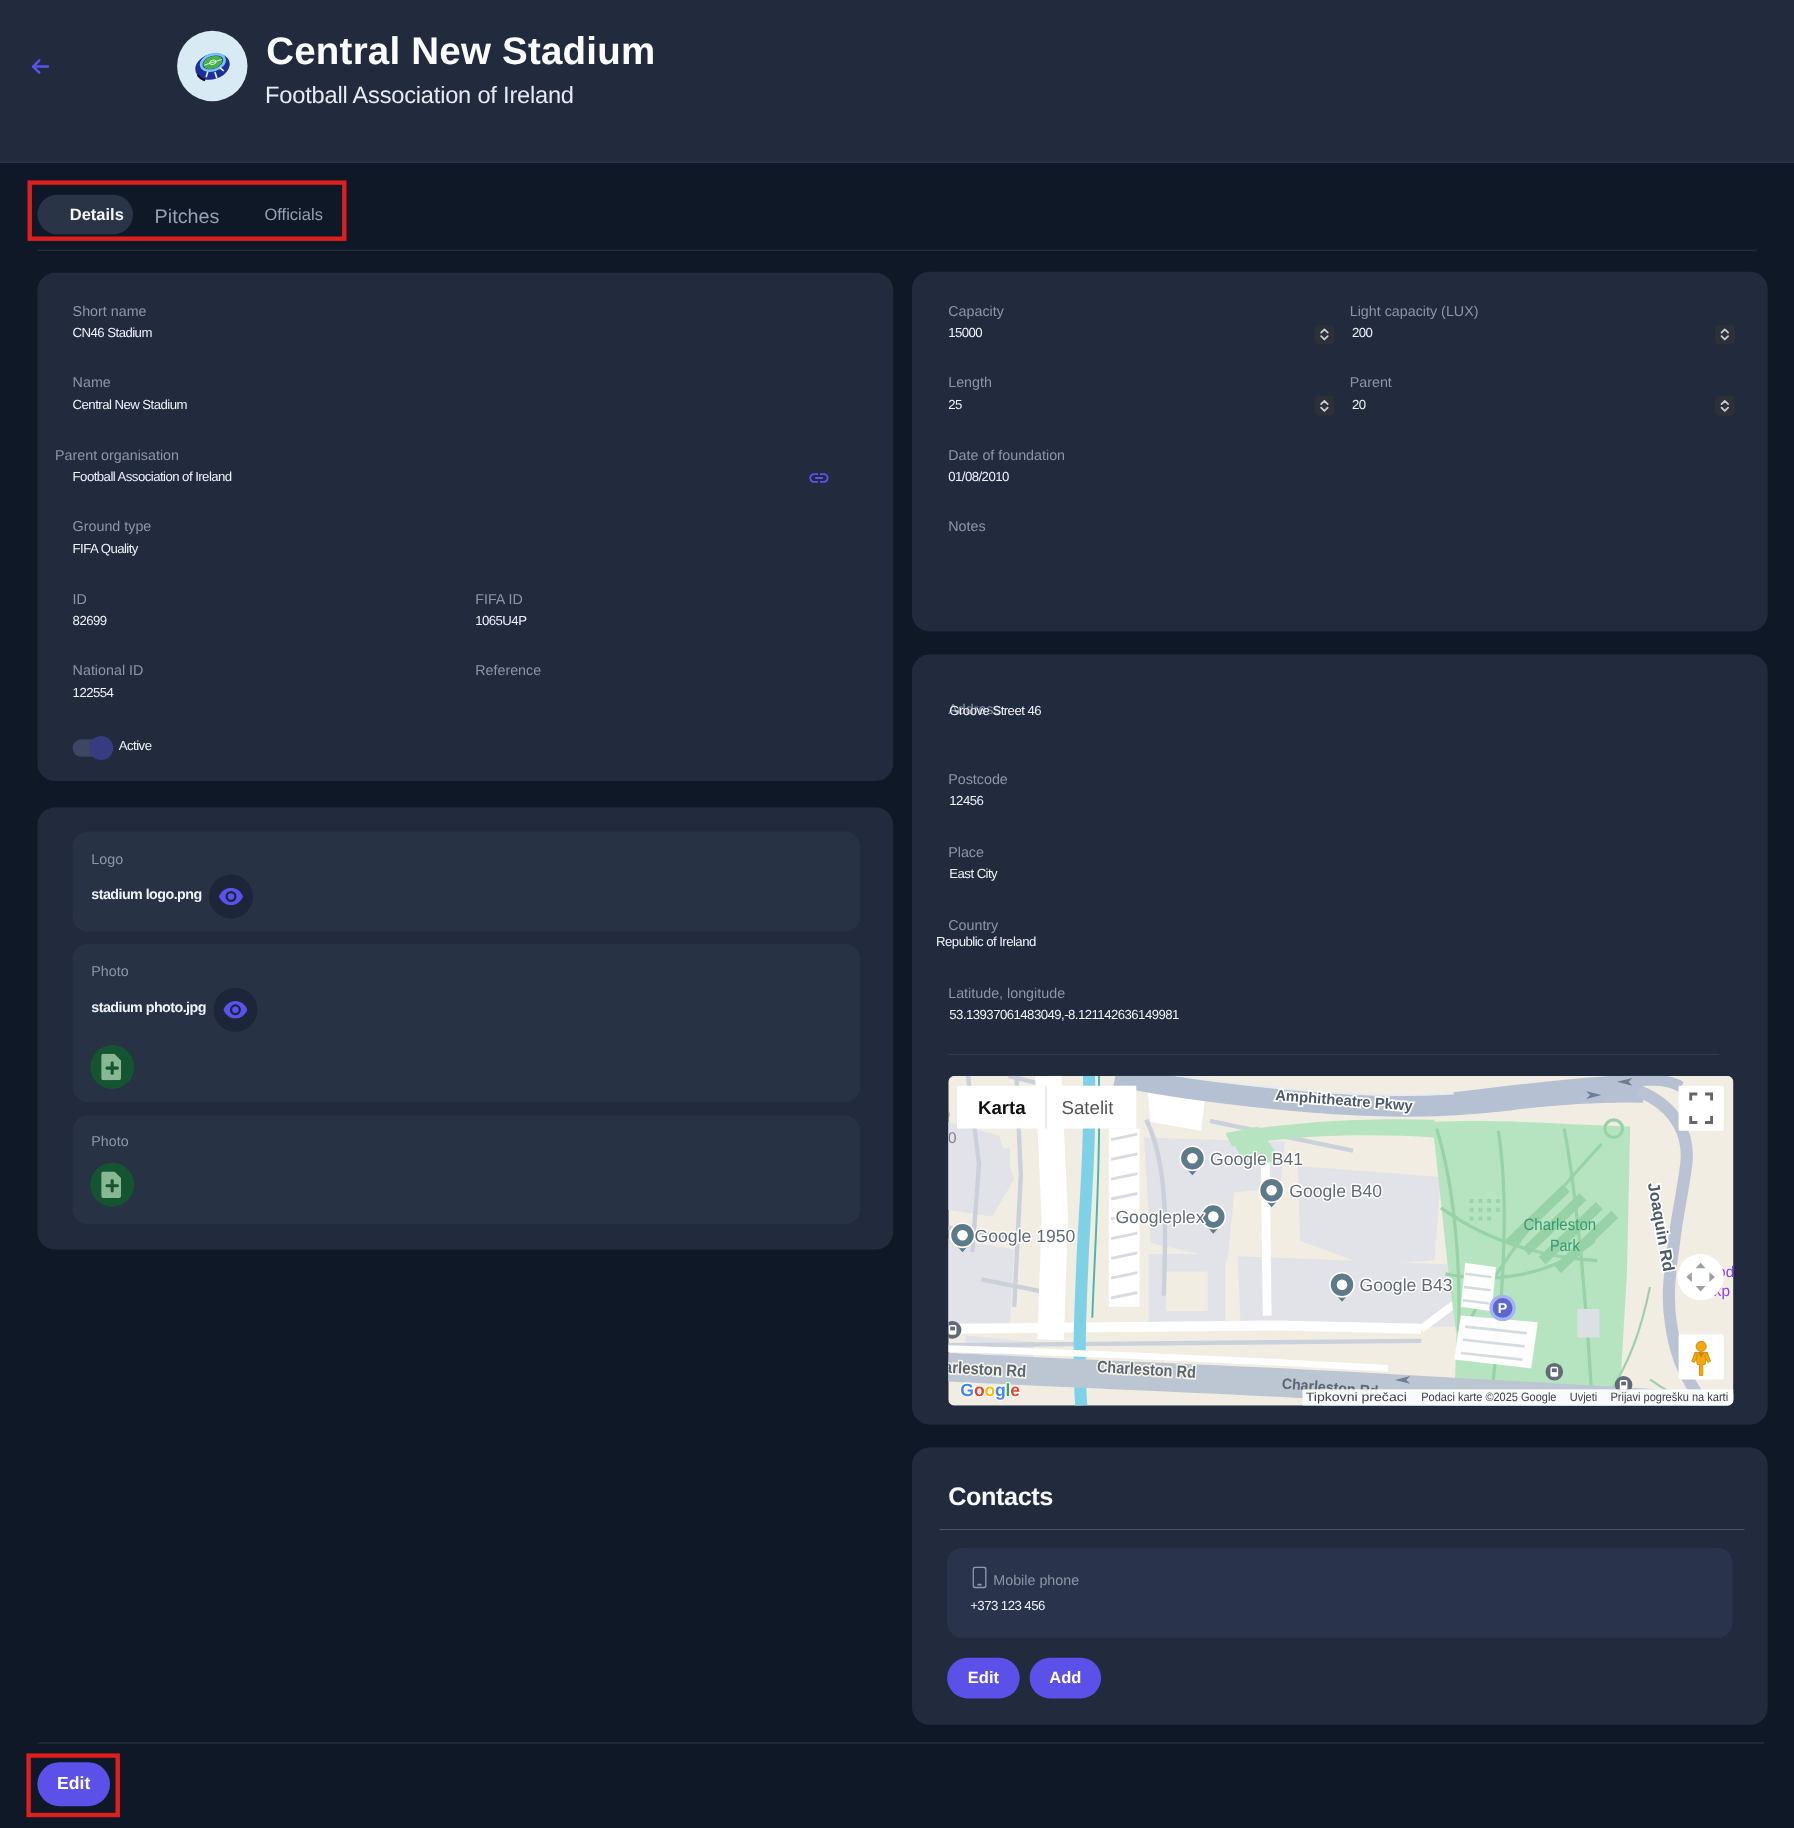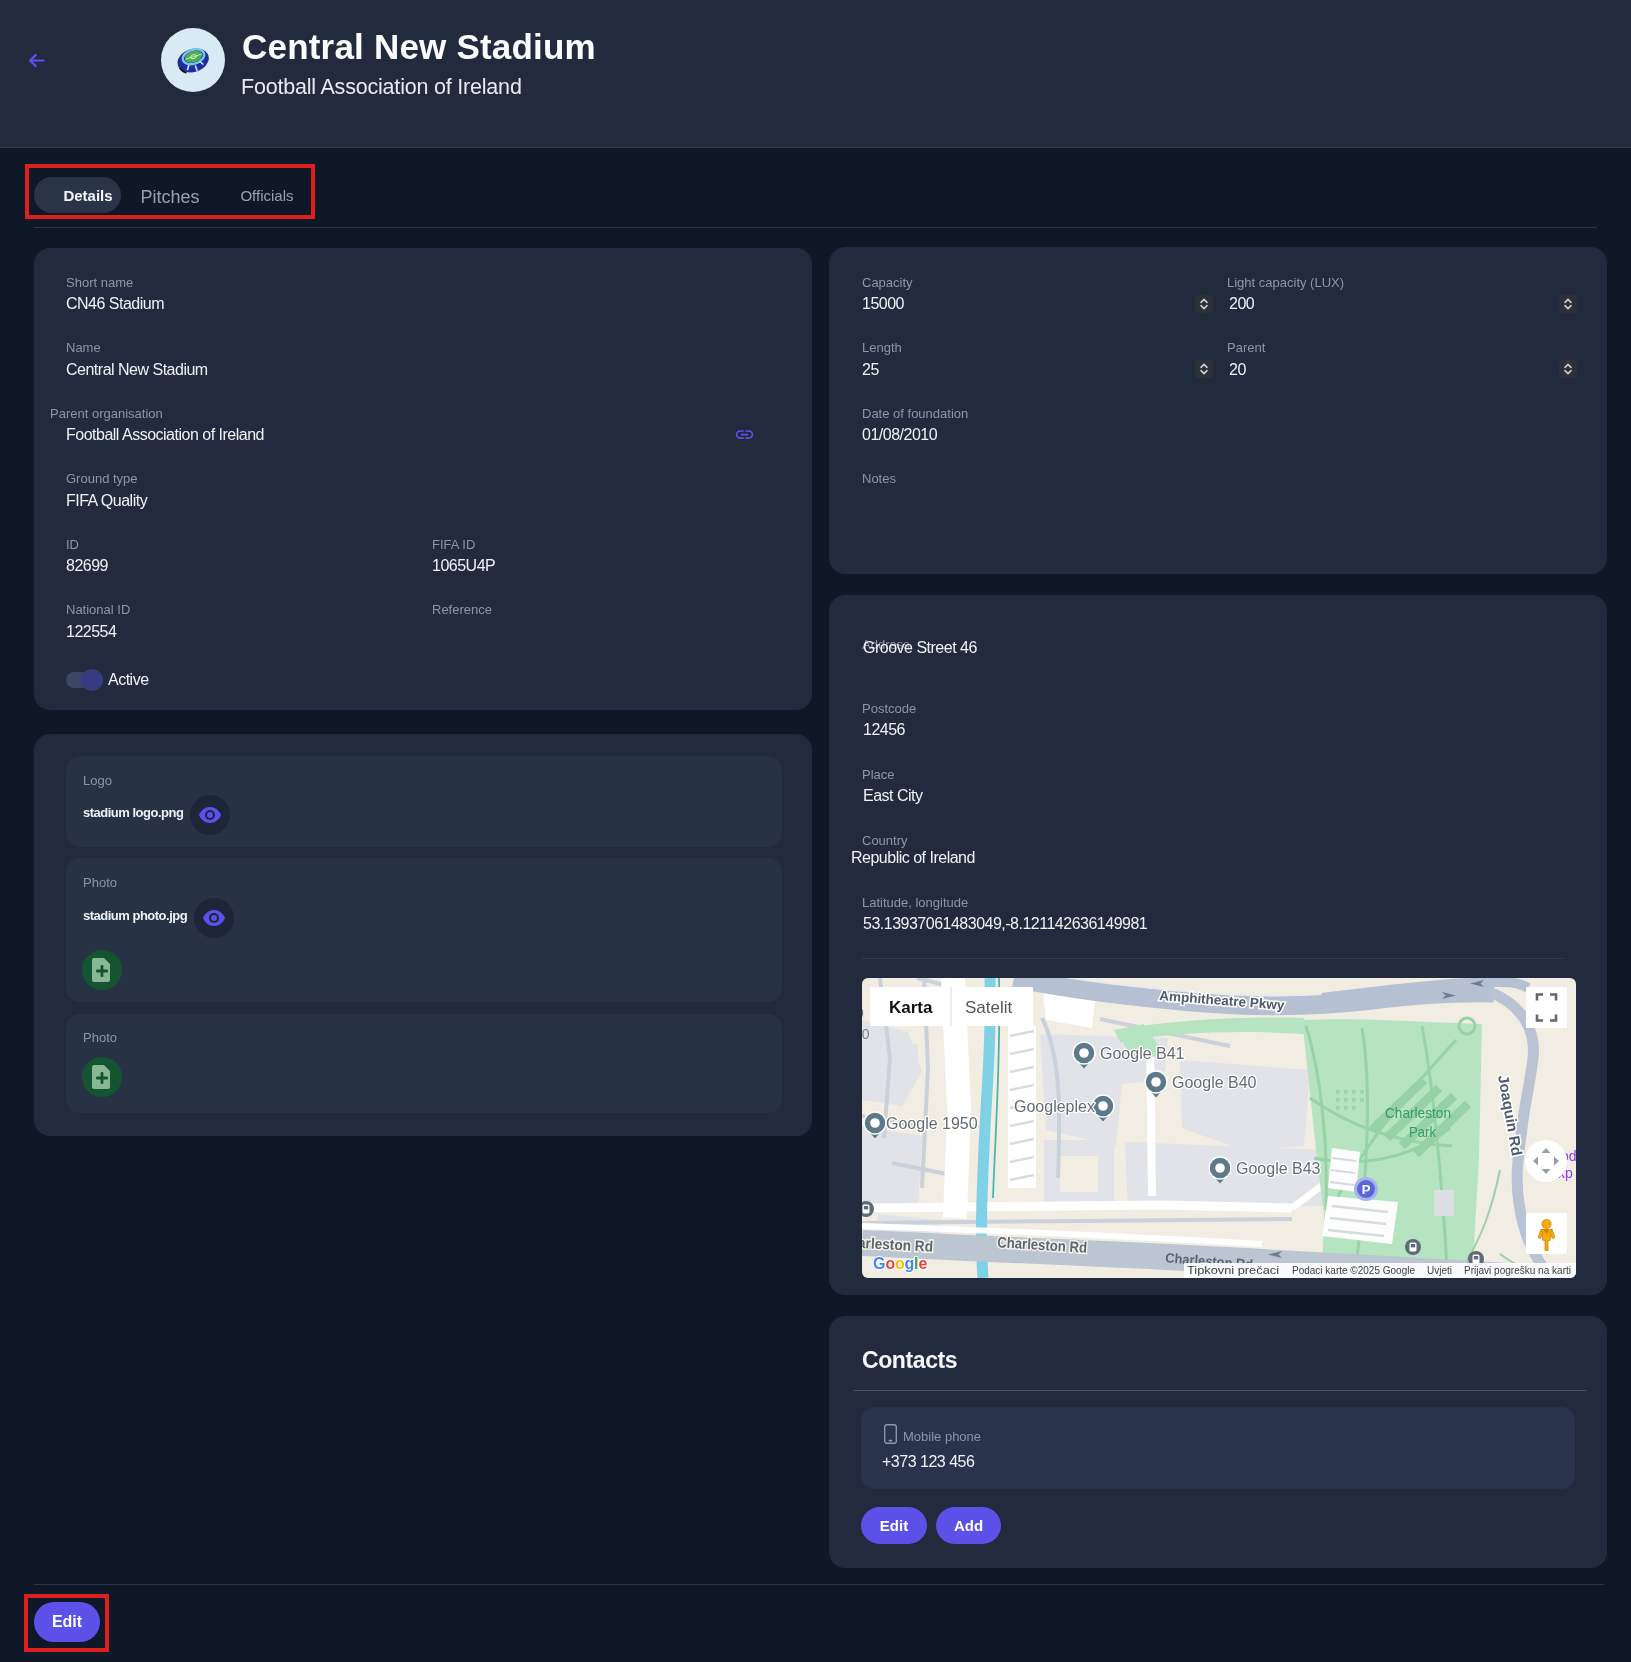--- a/index.html
+++ b/index.html
@@ -1,20 +1,20 @@
 <!DOCTYPE html>
 <html><head>
 <meta charset="utf-8">
 <style>
   * { margin:0; padding:0; box-sizing:border-box; }
   html,body { width:1631px; height:1662px; background:#0f1827; font-family:"Liberation Sans", sans-serif; }
   #page { position:relative; width:1631px; height:1662px; overflow:hidden; background:#0f1827; }
   .abs { position:absolute; }
   .label { position:absolute; color:#8d96a8; font-size:13px; }
-  .value { position:absolute; color:#eef1f6; font-size:16px; letter-spacing:-0.5px; }
+  .value { position:absolute; color:#eef1f6; font-size:12px; letter-spacing:-0.5px; }
   .card { position:absolute; background:#212b3d; border-radius:16px; }
   .inner { position:absolute; background:#273244; border-radius:14px; }
   .pillbtn { position:absolute; background:#5b50e8; border-radius:20px; color:#fff; font-size:15px; font-weight:bold; display:flex; align-items:center; justify-content:center; }
 </style>
 </head>
 <body>
 <div id="page">
 
   <div class="abs" id="header" style="left:0;top:0;width:1631px;height:148px;background:#212b3d;border-bottom:1px solid #2e3950;"></div>
   <svg class="abs" style="left:27px;top:51px;" width="19" height="19" viewBox="0 0 24 24" fill="none" stroke="#5a52ee" stroke-width="2.8" stroke-linecap="round" stroke-linejoin="round">

